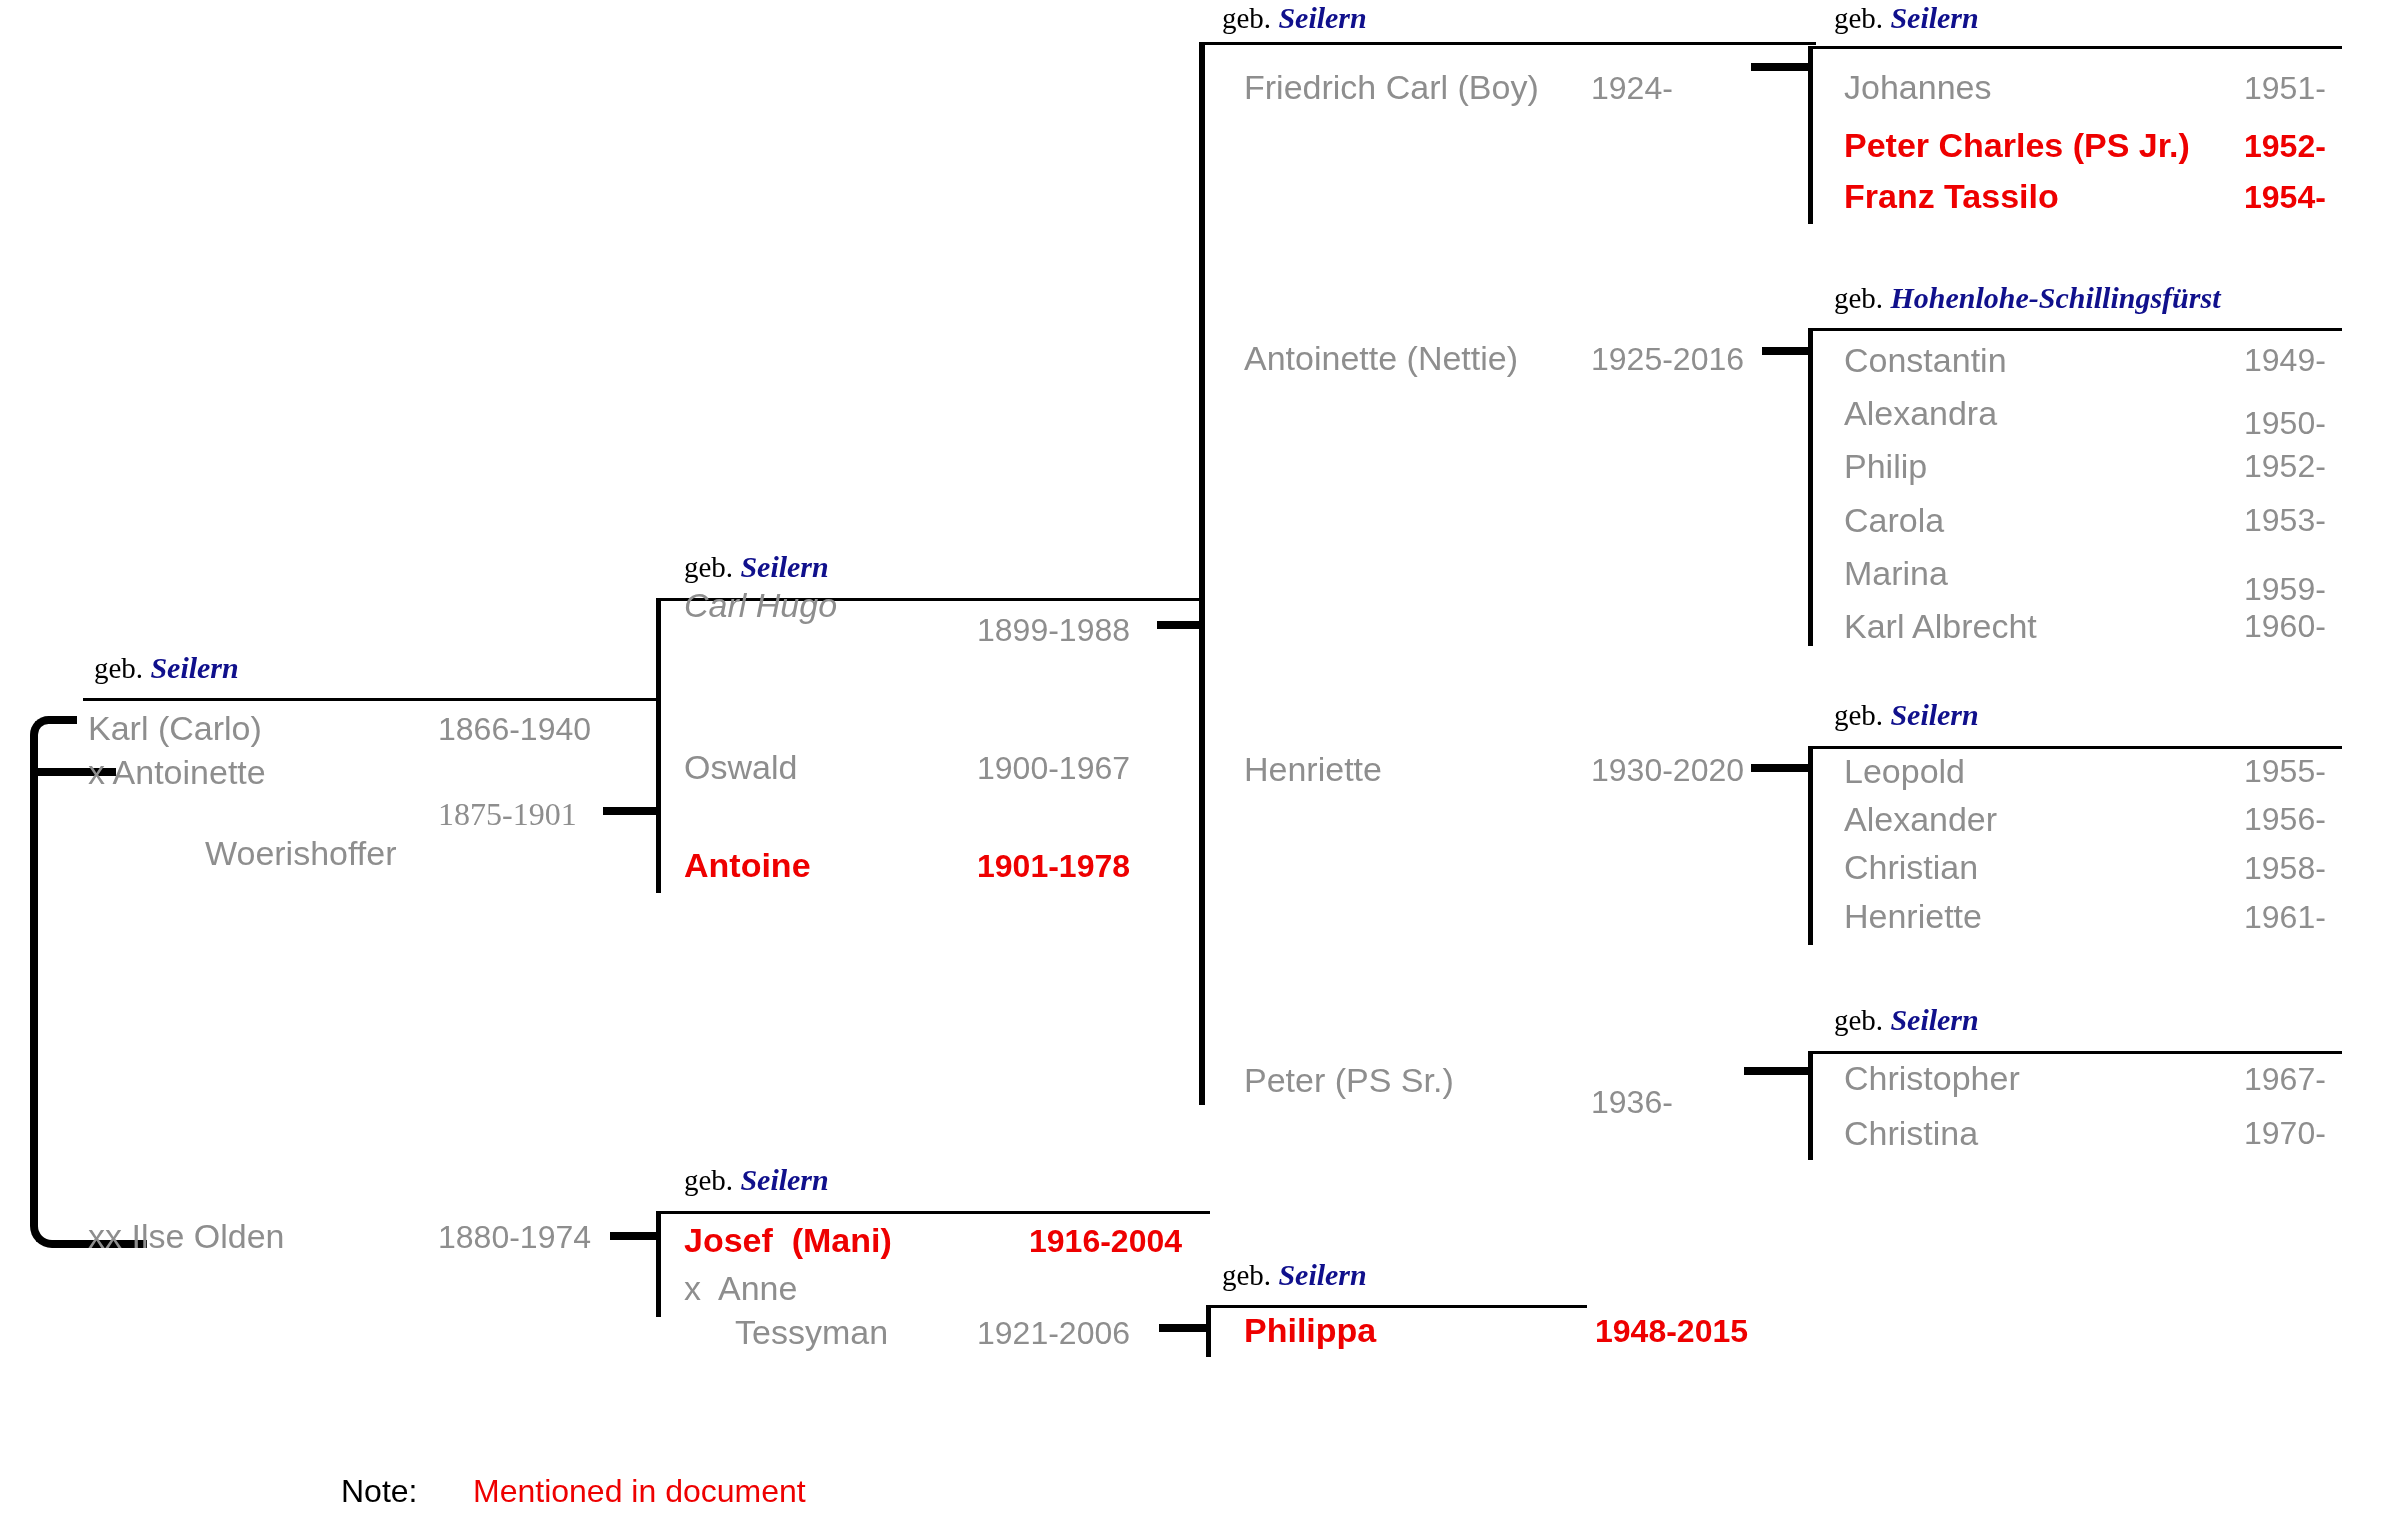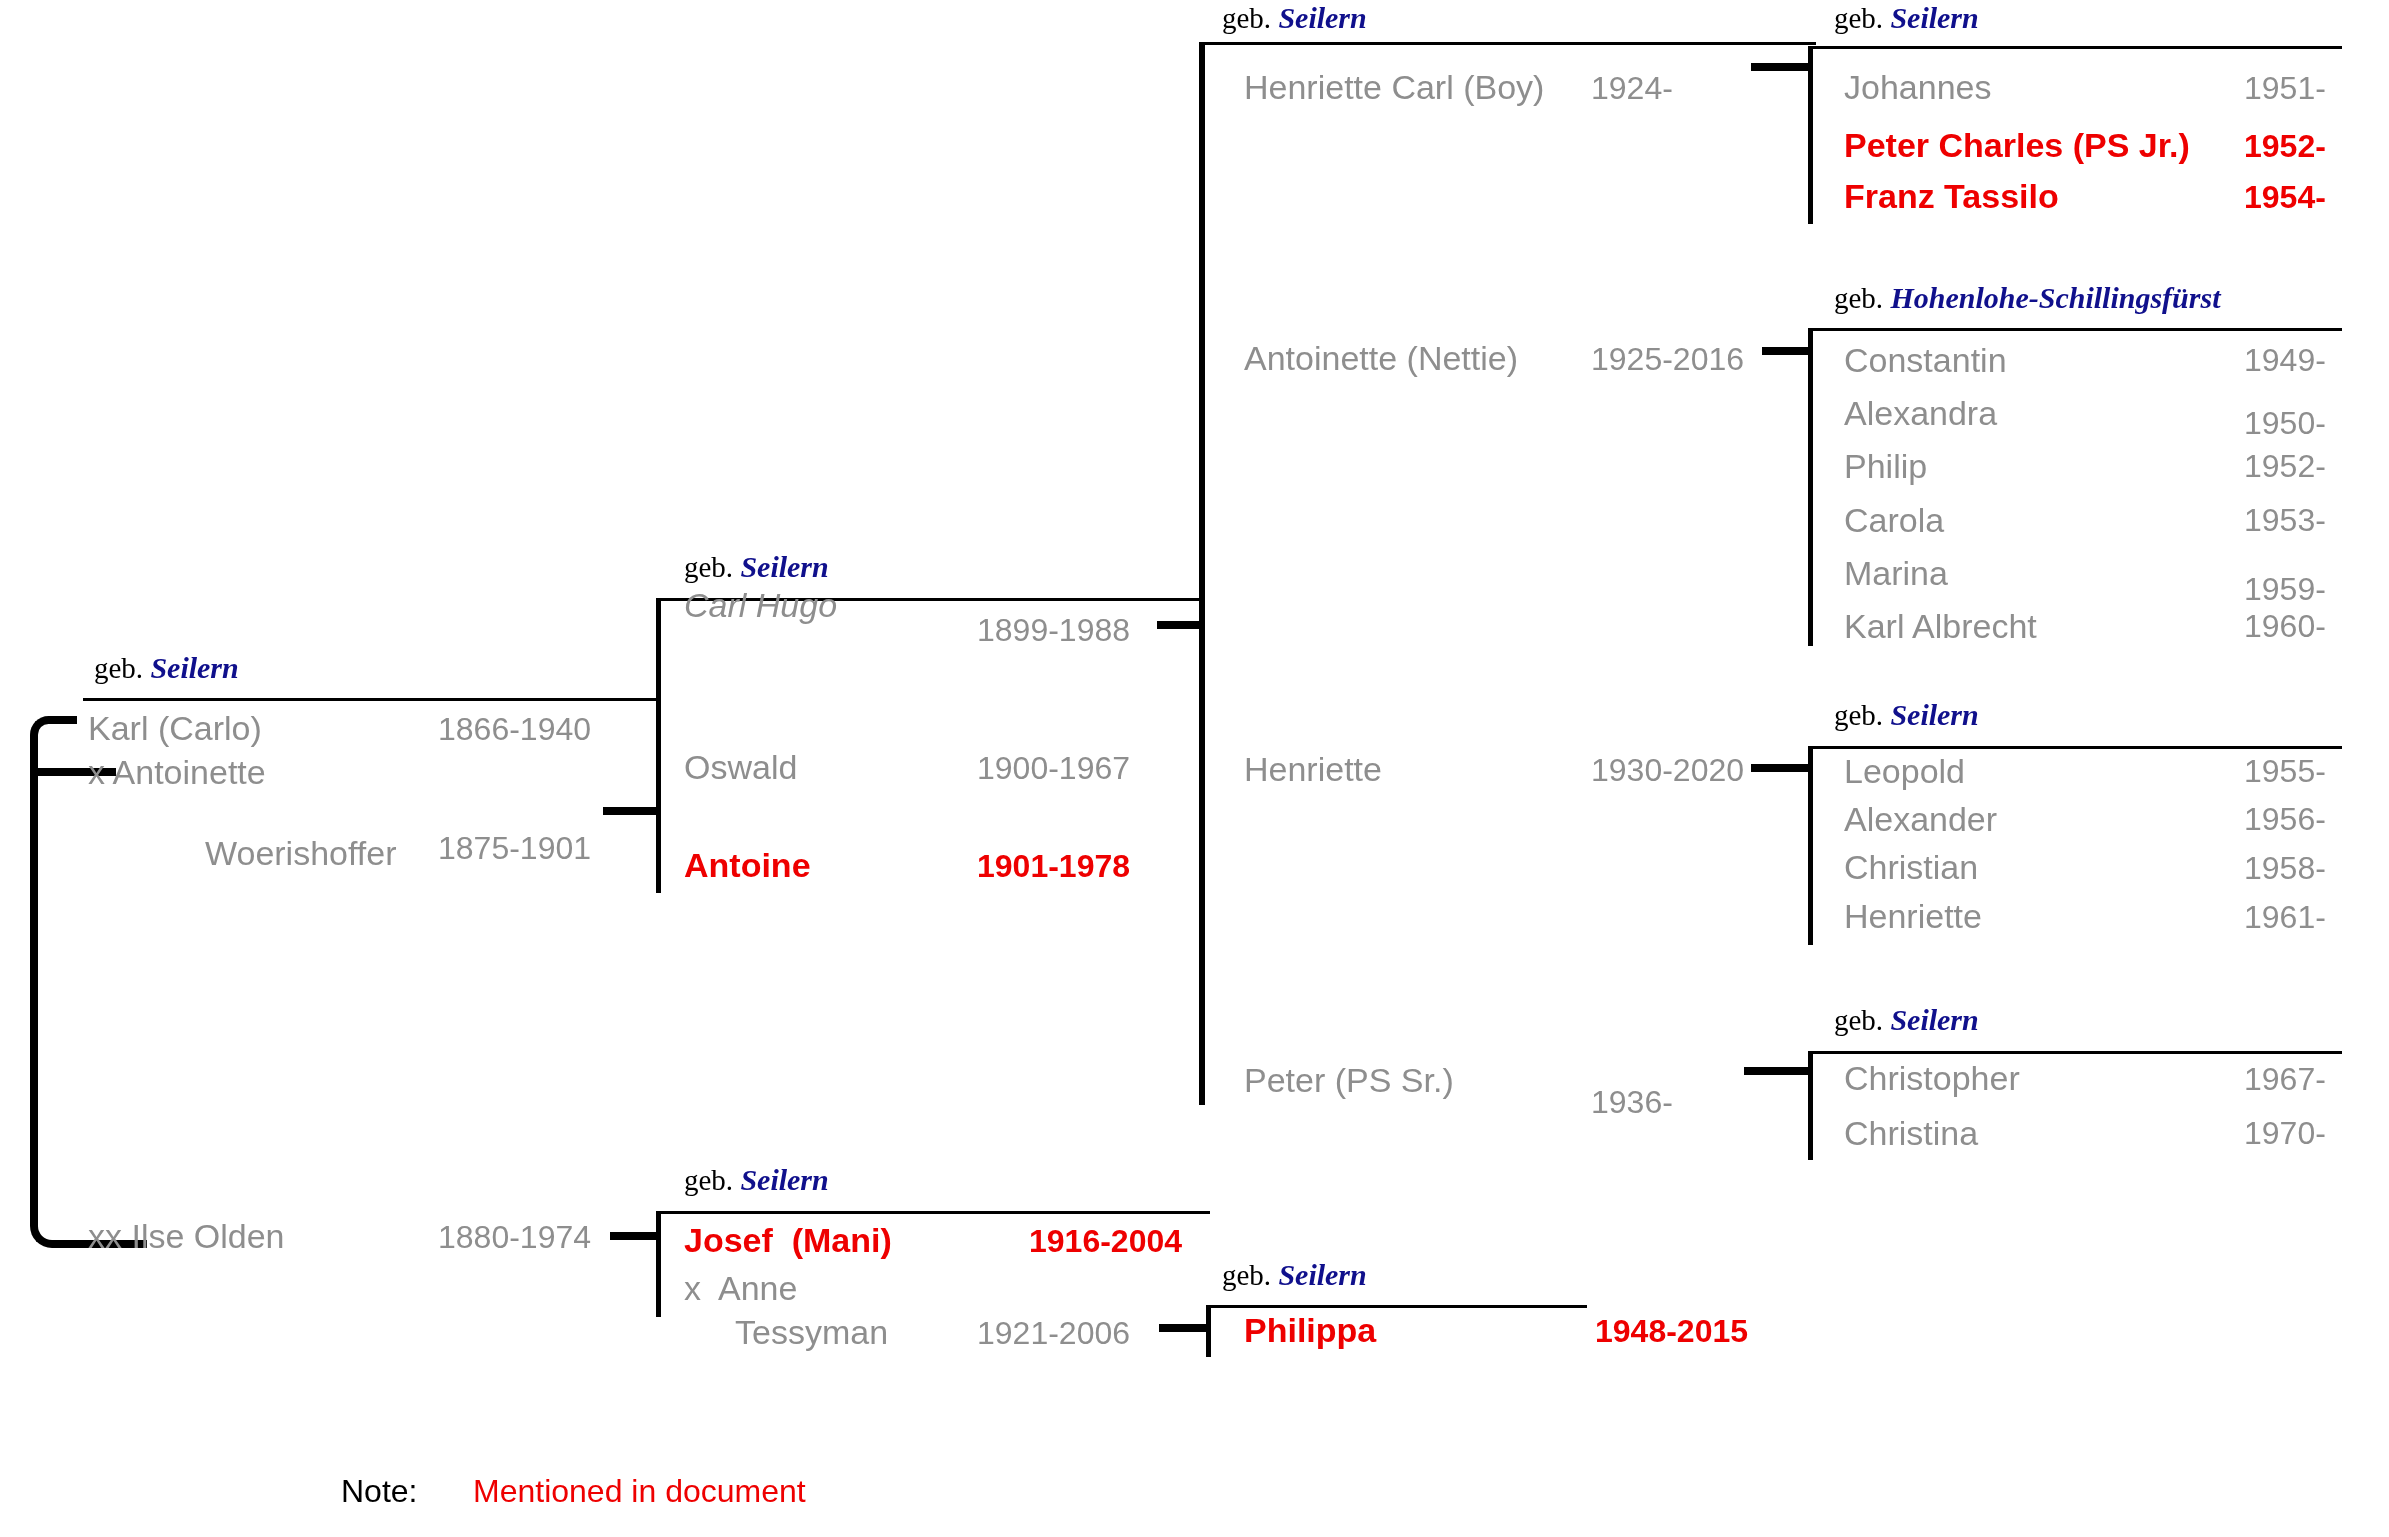--- a/index.html
+++ b/index.html
@@ -96,38 +96,38 @@
   <div class="geb" style="left:1834px; top:3.4px;"><span>geb. </span><span class="fam">Seilern</span></div>
   <div class="geb" style="left:1834px; top:283px;"><span>geb. </span><span class="fam">Hohenlohe-Schillingsfürst</span></div>
   <div class="geb" style="left:1834px; top:700px;"><span>geb. </span><span class="fam">Seilern</span></div>
   <div class="geb" style="left:1834px; top:1005px;"><span>geb. </span><span class="fam">Seilern</span></div>
   <div class="geb" style="left:1222px; top:1260px;"><span>geb. </span><span class="fam">Seilern</span></div>
 
   <span class="nm" style="left:88px; top:711px;">Karl (Carlo)</span>
   <span class="yr" style="left:438px; top:713px;">1866-1940</span>
   <span class="nm" style="left:88px; top:755px;">x Antoinette</span>
   <span class="nm" style="left:205px; top:796px;margin-top:40px;">Woerishoffer</span>
-  <span class="yr" style="left:438px; top:832px;">1875-1901</span>
+  <span class="yr" style="left:438px; top:798px;font-family:Liberation Serif, serif;">1875-1901</span>
   <span class="nm" style="left:88px; top:1219px;">xx Ilse Olden</span>
   <span class="yr" style="left:438px; top:1221px;">1880-1974</span>
 
   <span class="nm" style="left:684px;  top:588px;font-style:italic;">Carl Hugo</span>
   <span class="yr" style="left:977px; top:614px;">1899-1988</span>
   <span class="nm" style="left:684px;  top:750px;">Oswald</span>
   <span class="yr" style="left:977px; top:752px;">1900-1967</span>
   <span class="nm hl" style="left:684px;  top:848px;">Antoine</span>
   <span class="yr hl" style="left:977px; top:850px;">1901-1978</span>
 
   <span class="nm hl" style="left:684px;  top:1223px;">Josef  (Mani)</span>
   <span class="yr hl" style="left:1029px; top:1225px;">1916-2004</span>
   <span class="nm" style="left:684px;  top:1271px;">x  Anne</span>
   <span class="nm" style="left:735px;  top:1315px;">Tessyman</span>
   <span class="yr" style="left:977px; top:1317px;">1921-2006</span>
 
-  <span class="nm" style="left:1244px; top:70px;">Henriette Carl (Boy)</span>
+  <span class="nm" style="left:1244px; top:70px;">Friedrich Carl (Boy)</span>
   <span class="yr" style="left:1591px; top:72px;">1924-</span>
   <span class="nm" style="left:1244px; top:341px;">Antoinette (Nettie)</span>
   <span class="yr" style="left:1591px; top:343px;">1925-2016</span>
   <span class="nm" style="left:1244px; top:752px;">Henriette</span>
   <span class="yr" style="left:1591px; top:754px;">1930-2020</span>
   <span class="nm" style="left:1244px; top:1063px;">Peter (PS Sr.)</span>
   <span class="yr" style="left:1591px; top:1064px;margin-top:22px;">1936-</span>
 
   <span class="nm hl" style="left:1244px; top:1313px;">Philippa</span>
   <span class="yr hl" style="left:1595px; top:1315px;">1948-2015</span>

